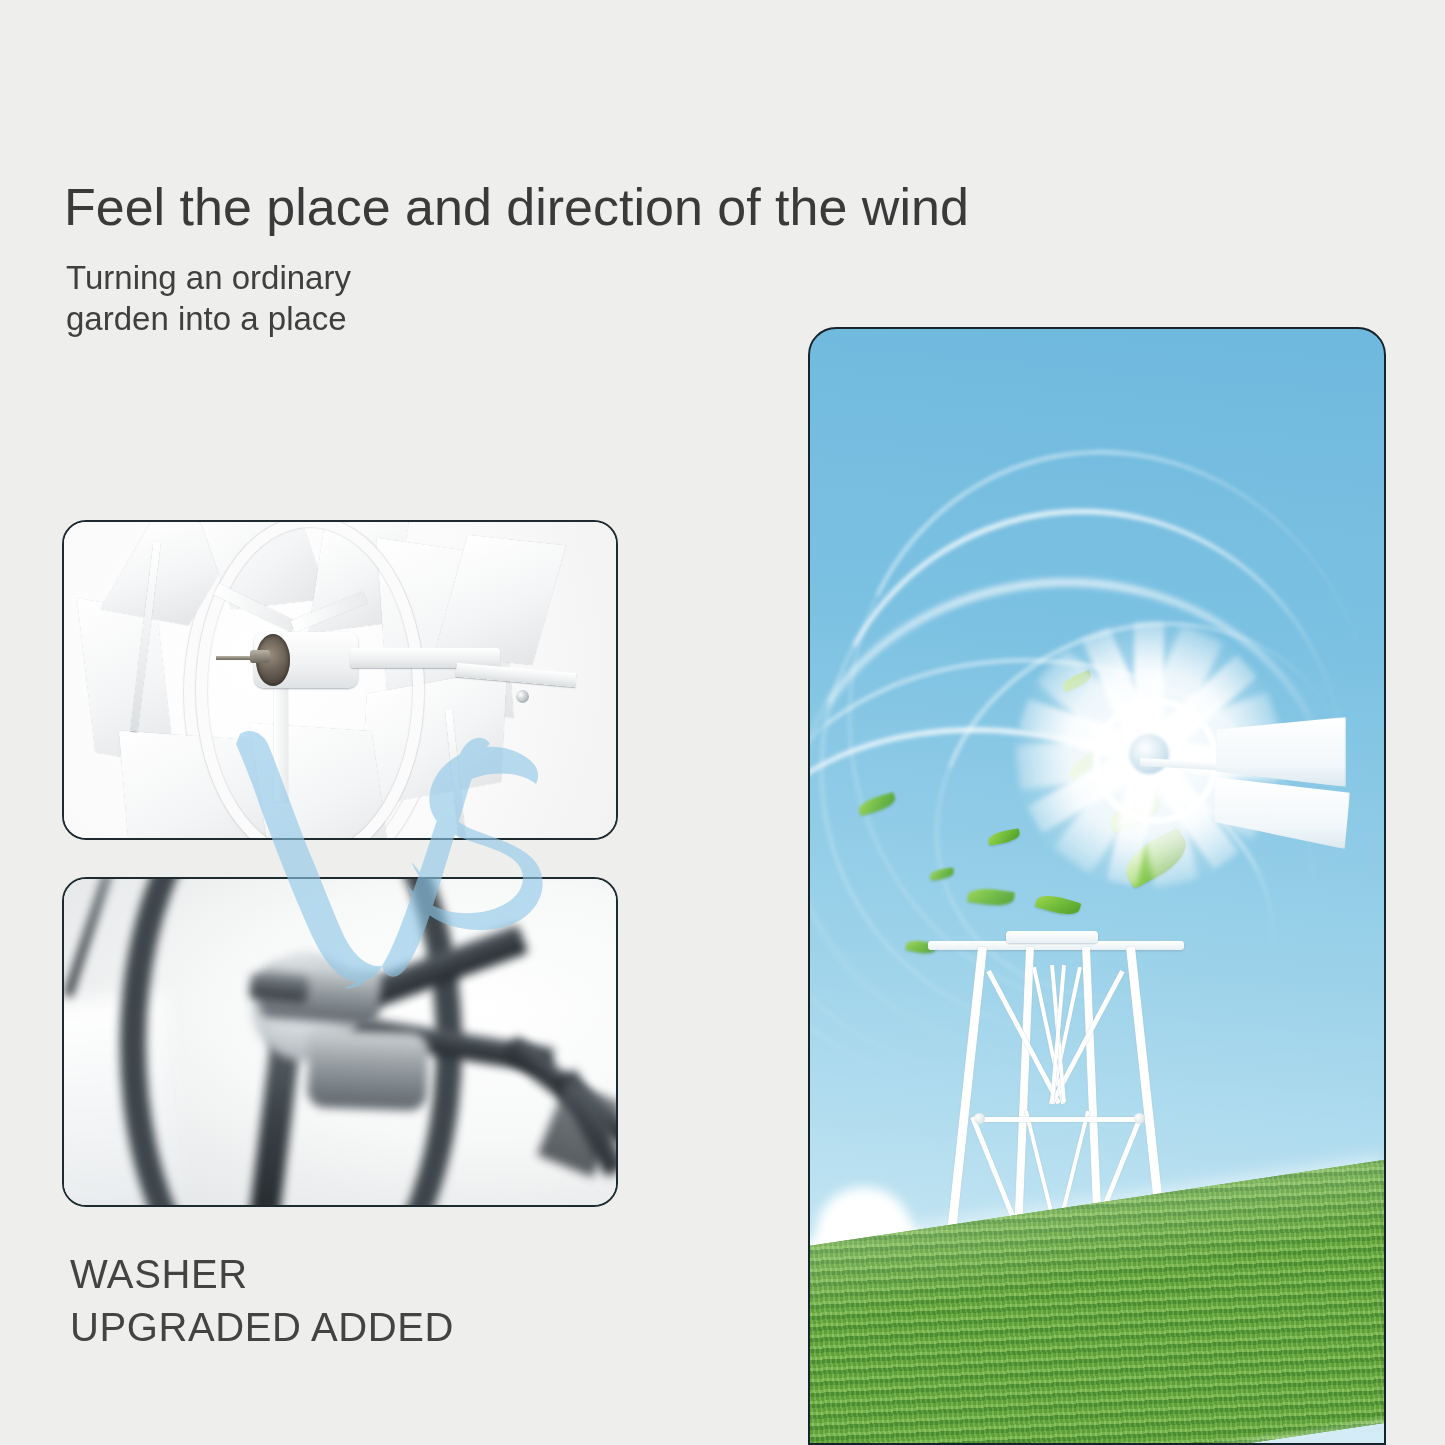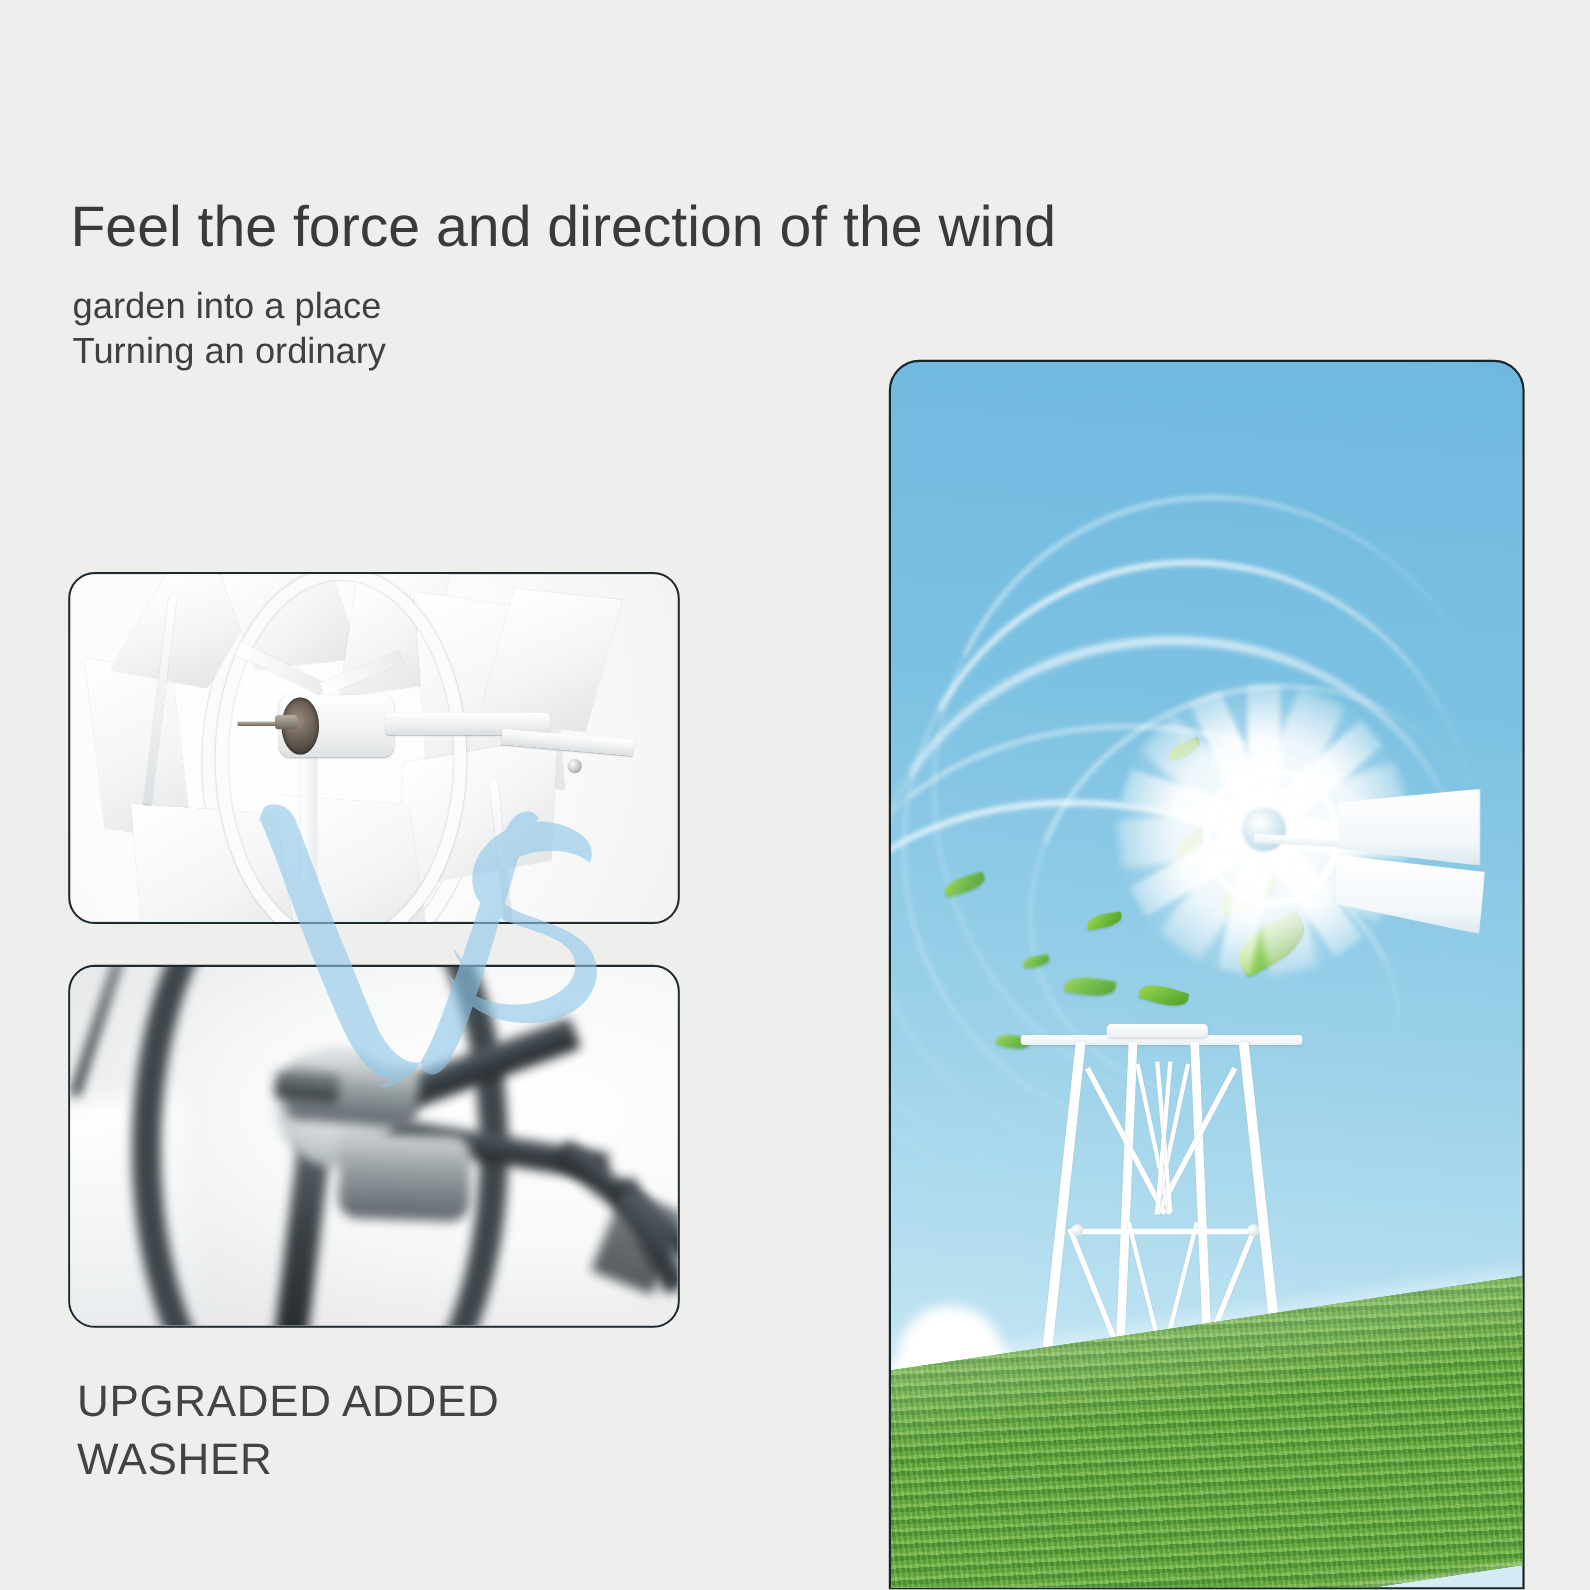--- a/index.html
+++ b/index.html
@@ -178,30 +178,30 @@
   .platform{position:absolute;background:linear-gradient(180deg,#ffffff,#e9f0f3);
     box-shadow:0 1px 2px rgba(110,140,155,.4);}
   .glow{position:absolute;border-radius:50%;
     background:radial-gradient(circle,rgba(255,255,255,.85) 0%,rgba(255,255,255,0) 70%);}
 </style>
 </head>
 <body>
 
 <div id="root">
 
-  <div class="subtitle">Feel the force and direction of the wind</div>
+  <div class="subtitle">Feel the place and direction of the wind</div>
 
   <div class="lede">
+    <div>Turning an ordinary</div>
     <div>garden into a place</div>
-    <div>Turning an ordinary</div>
   </div>
 
   <div class="caption">
+    <div>WASHER</div>
     <div>UPGRADED ADDED</div>
-    <div>WASHER</div>
   </div>
 
   <div class="card" id="card-top">
     <div class="card-inner">
       <div class="blades-bg"></div>
 
       <div class="rim" style="left:120px;top:-18px;width:230px;height:352px;"></div>
 
       <div class="blade" style="left:22px;top:85px;width:80px;height:150px;transform:skewY(16deg) rotate(-7deg);"></div>
       <div class="blade" style="left:60px;top:0px;width:96px;height:96px;transform:skewX(-22deg) rotate(10deg);"></div>

